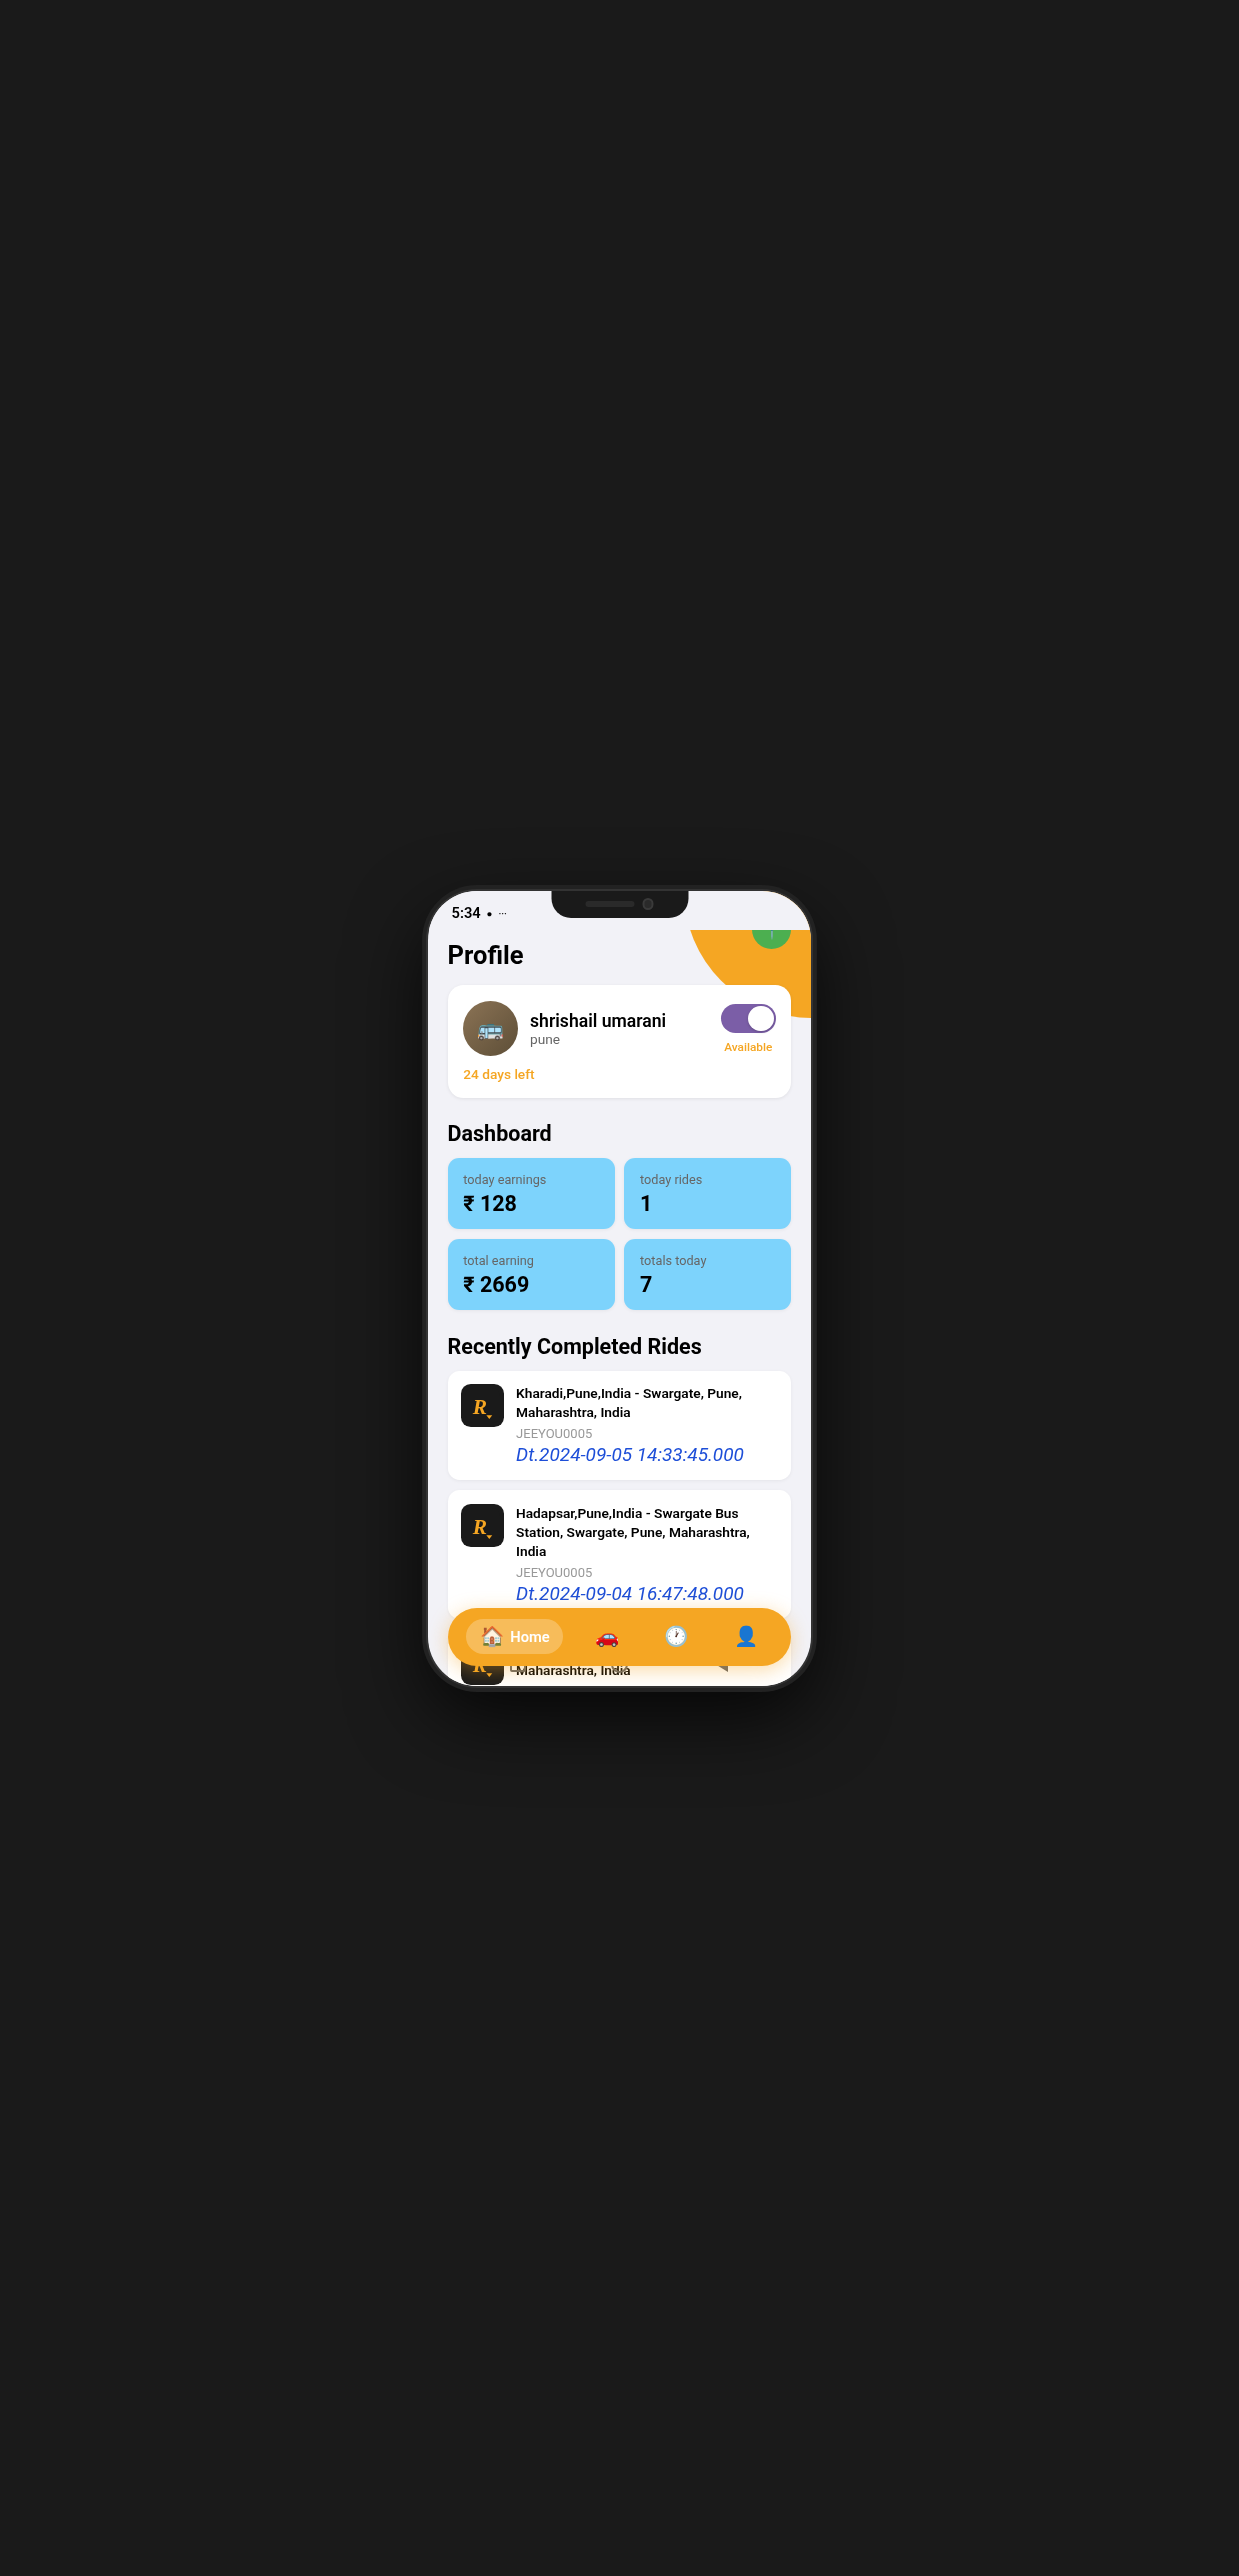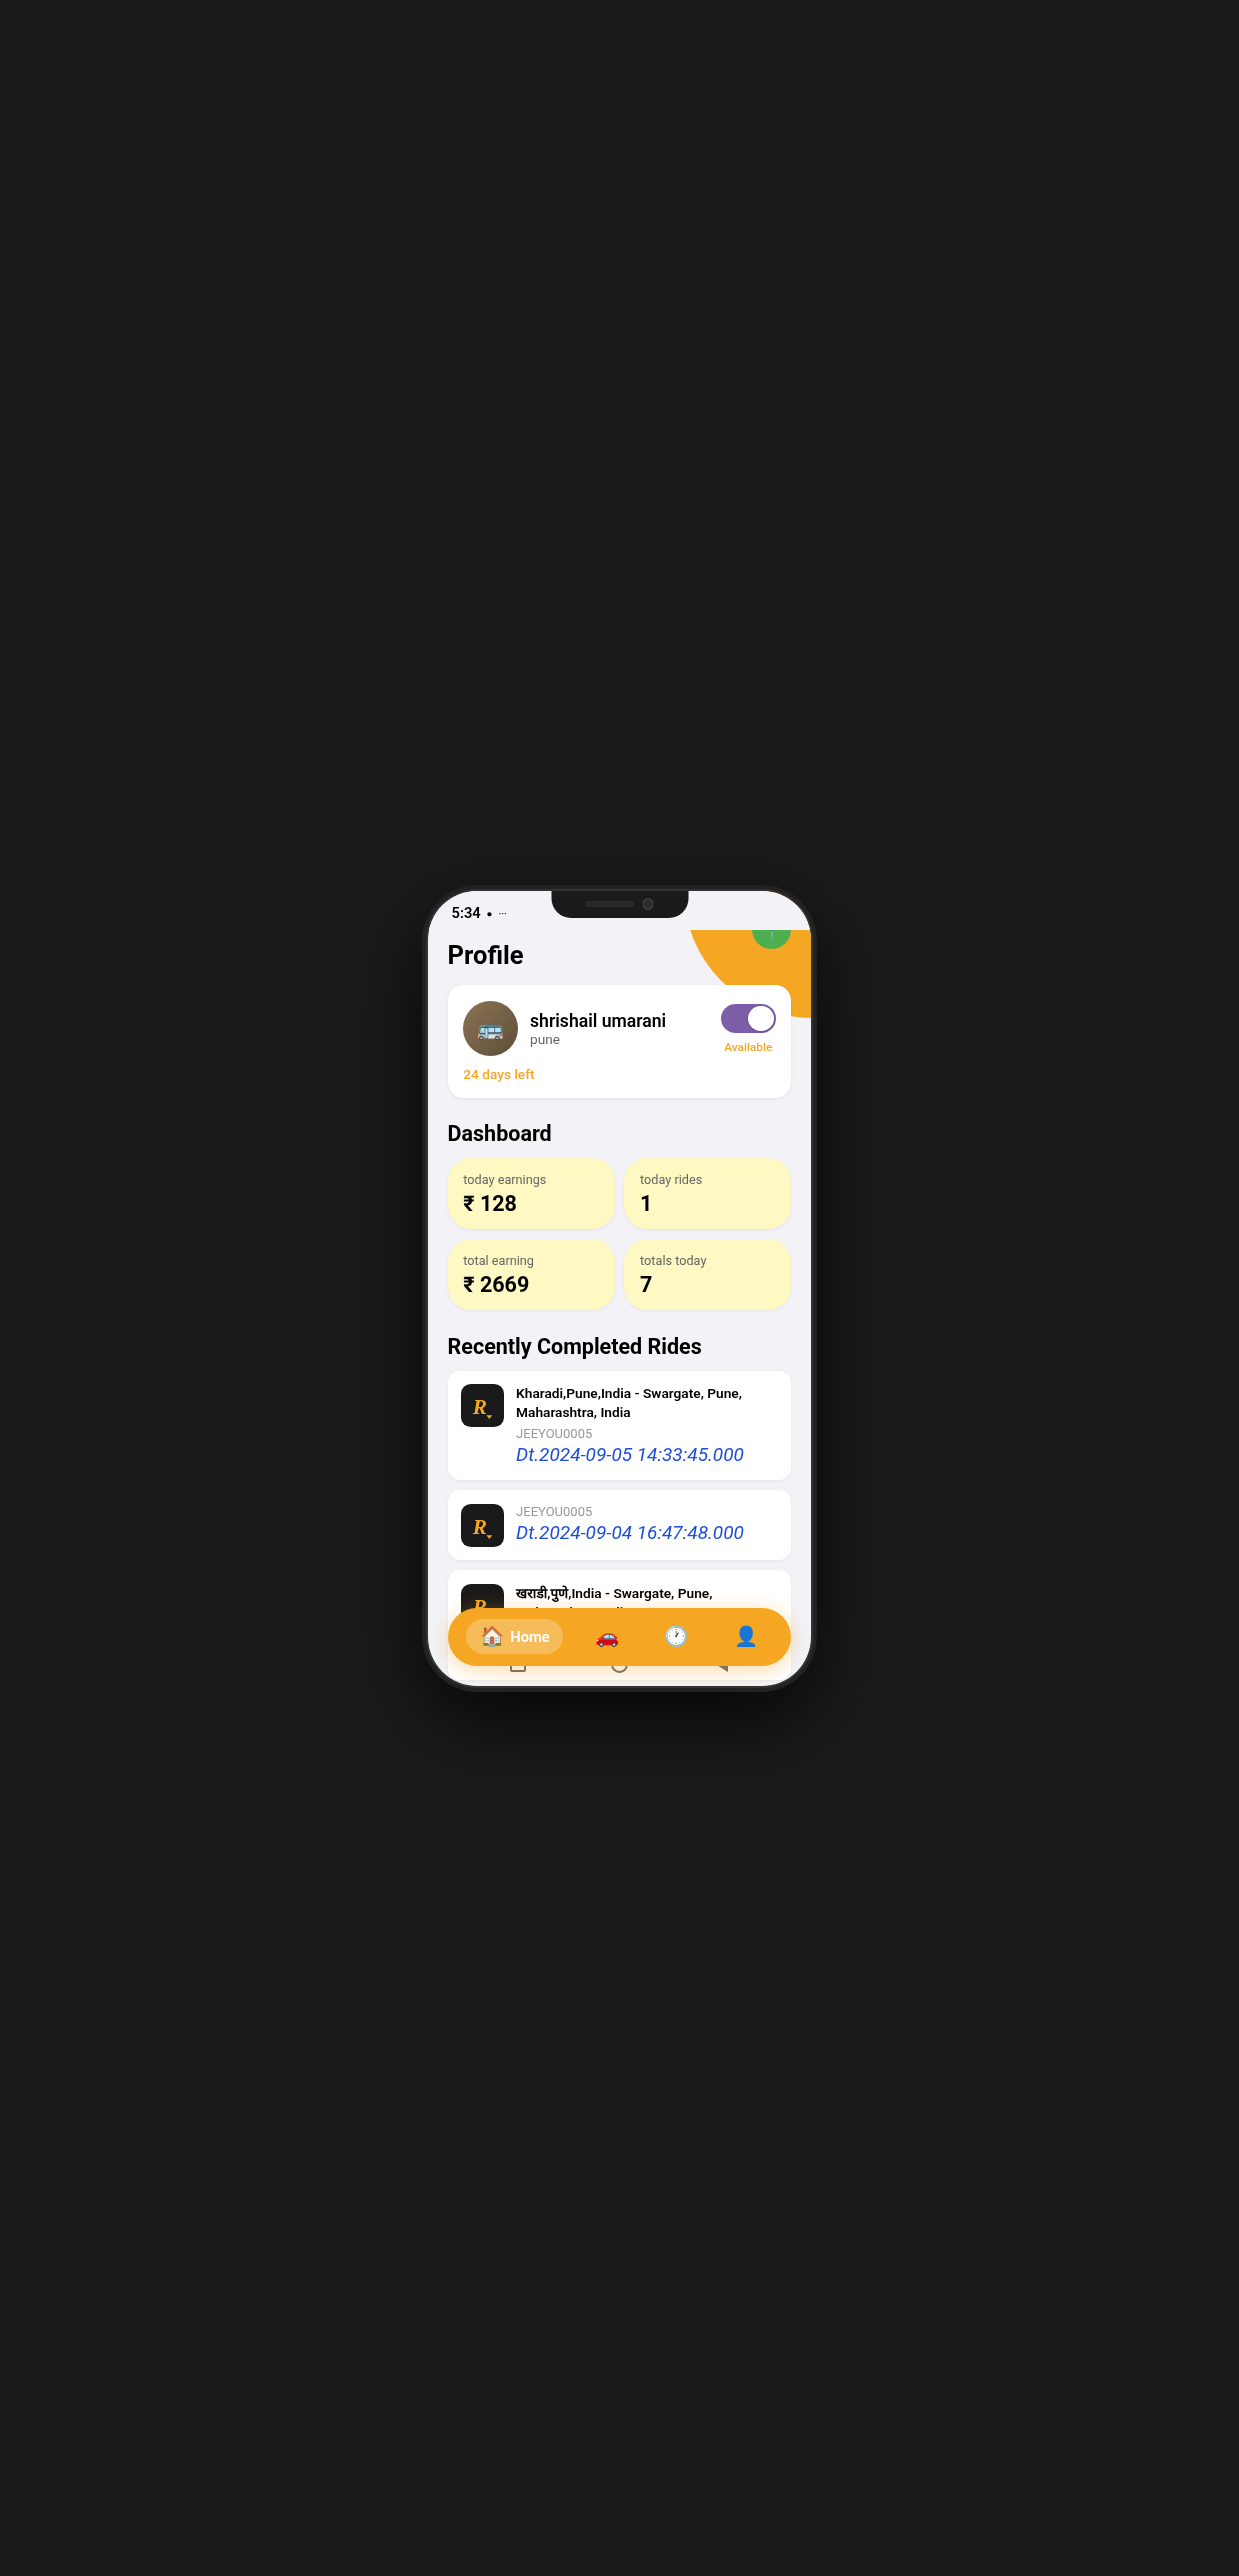--- a/index.html
+++ b/index.html
@@ -238,22 +238,22 @@
       margin-bottom: 11.8px;
     }
 
     .stats-grid {
       display: grid;
       grid-template-columns: 1fr 1fr;
       gap: 9.8px;
     }
 
     .stat-card {
-      background: #fef9c3;
-      border-radius: 23px;
+      background: #7dd3fc;
+      border-radius: 11px;
       padding: 13.7px 15.7px;
       box-shadow: 0 1px 3.9px rgba(0,0,0,0.06);
     }
 
     .stat-label {
       font-size: 12.7px;
       color: #666;
       margin-bottom: 3.9px;
     }
 
@@ -493,20 +493,21 @@
 
         <div class="ride-card">
           <div class="ride-icon">
             <svg width="35" height="35" viewBox="0 0 36 36">
               <rect width="36" height="36" rx="8" fill="#1a1a1a"></rect>
               <text x="8" y="27" font-size="22" font-weight="900" font-style="italic" font-family="serif" fill="#F5A623">R</text>
               <polygon points="22,28 28,28 25,32" fill="#F5A623"></polygon>
             </svg>
           </div>
           <div class="ride-details">
+            <div class="ride-route">Hadapsar,Pune,India - Swargate Bus Station, Swargate, Pune, Maharashtra, India</div>
             <div class="ride-id">JEEYOU0005</div>
             <div class="ride-date">Dt.2024-09-04 16:47:48.000</div>
           </div>
         </div>
 
         <div class="ride-card">
           <div class="ride-icon">
             <svg width="35" height="35" viewBox="0 0 36 36">
               <rect width="36" height="36" rx="8" fill="#1a1a1a"></rect>
               <text x="8" y="27" font-size="22" font-weight="900" font-style="italic" font-family="serif" fill="#F5A623">R</text>

